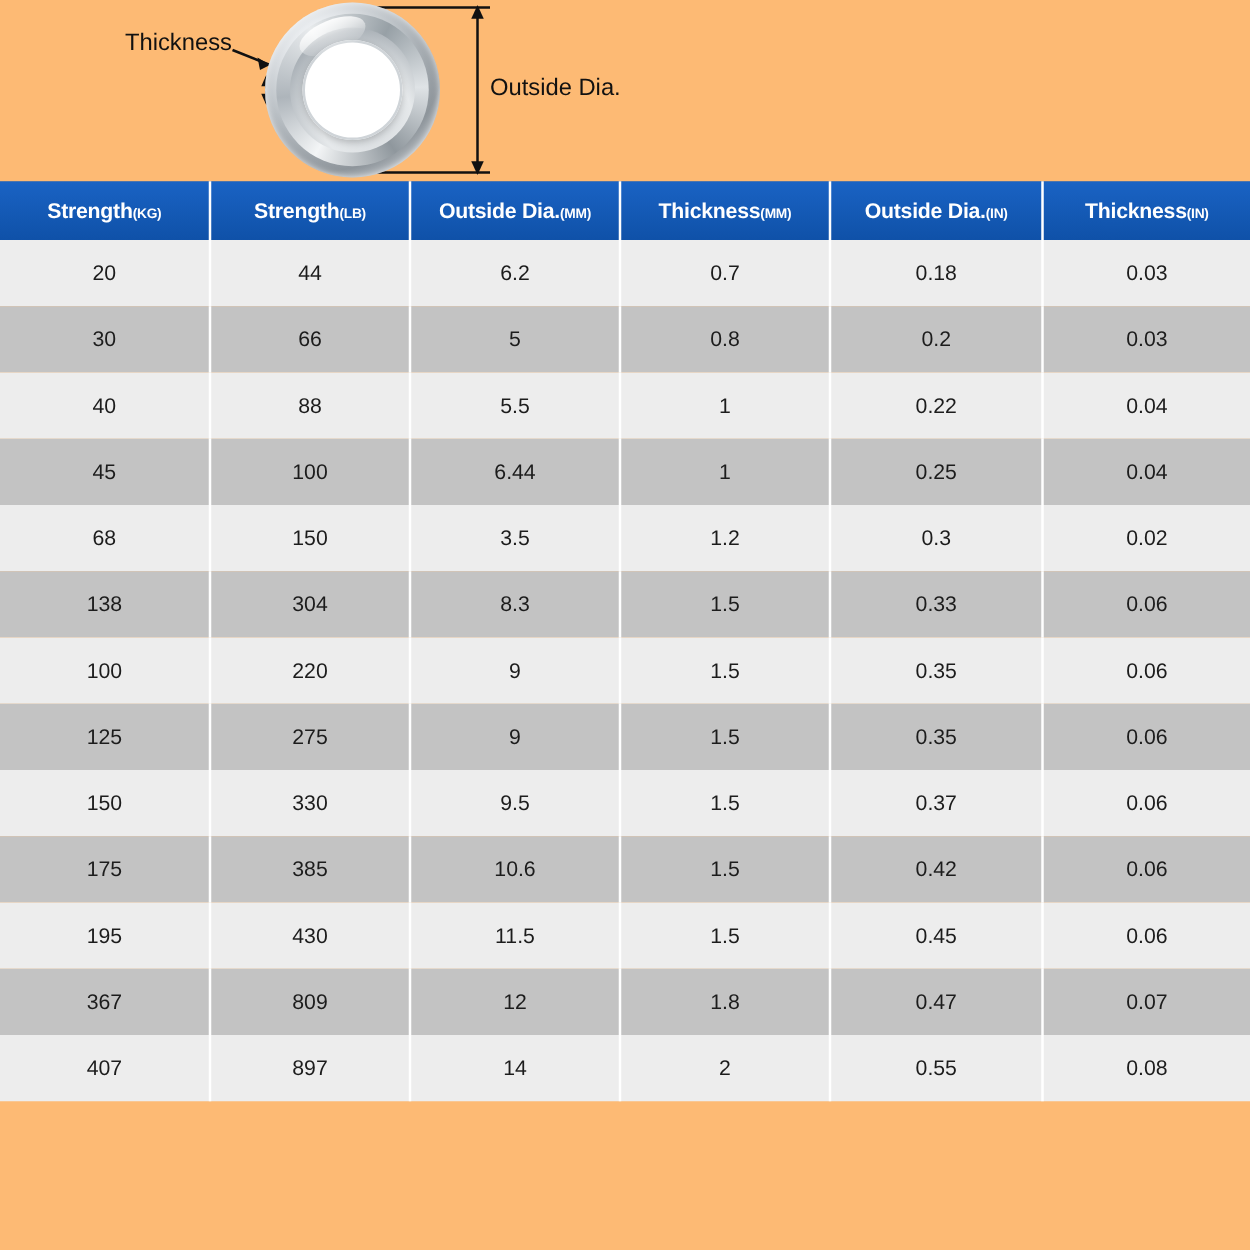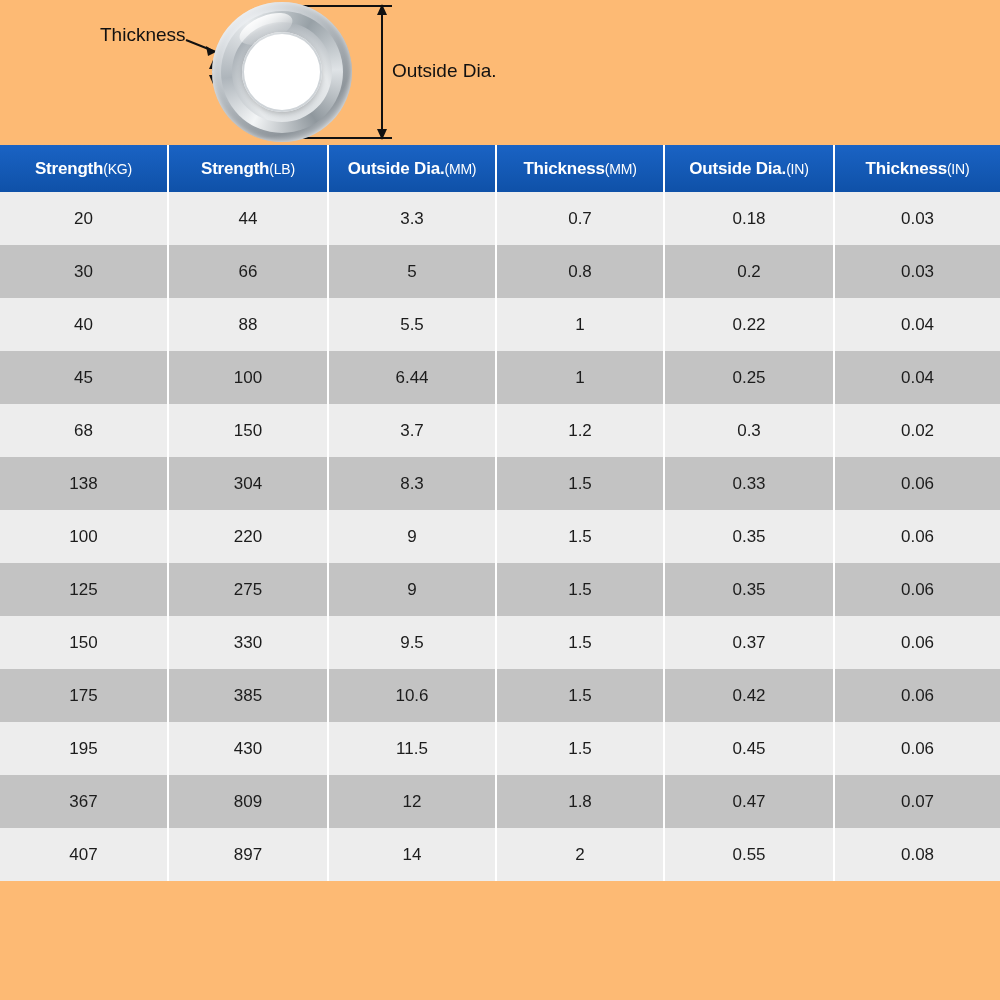--- a/index.html
+++ b/index.html
@@ -104,21 +104,21 @@
     color: #ffffff;
     font-size: 17px;
     font-weight: bold;
     height: 47px;
     text-align: center;
     border-right: 2px solid #ffffff;
     white-space: nowrap;
     letter-spacing: -0.2px;
   }
   thead th:last-child { border-right: none; }
-  thead th .unit { font-size: 14px; font-weight: normal; }
+  thead th .unit { font-size: 11px; font-weight: bold; }
 
   tbody td {
     height: 53px;
     text-align: center;
     font-size: 17px;
     color: #1c1c1c;
     border-right: 2px solid #ffffff;
   }
   tbody td:last-child { border-right: none; }
   tbody tr:nth-child(odd)  td { background: #ededed; }
@@ -183,21 +183,21 @@
         <th><span>Outside Dia.</span><span class="unit">(MM)</span></th>
         <th><span>Thickness</span><span class="unit">(MM)</span></th>
         <th><span>Outside Dia.</span><span class="unit">(IN)</span></th>
         <th><span>Thickness</span><span class="unit">(IN)</span></th>
       </tr>
     </thead>
     <tbody id="table-body">
         <tr>
           <td>20</td>
           <td>44</td>
-          <td>3.3</td>
+          <td>6.2</td>
           <td>0.7</td>
           <td>0.18</td>
           <td>0.03</td>
         </tr>
         <tr>
           <td>30</td>
           <td>66</td>
           <td>5</td>
           <td>0.8</td>
           <td>0.2</td>
@@ -215,21 +215,21 @@
           <td>45</td>
           <td>100</td>
           <td>6.44</td>
           <td>1</td>
           <td>0.25</td>
           <td>0.04</td>
         </tr>
         <tr>
           <td>68</td>
           <td>150</td>
-          <td>3.7</td>
+          <td>3.5</td>
           <td>1.2</td>
           <td>0.3</td>
           <td>0.02</td>
         </tr>
         <tr>
           <td>138</td>
           <td>304</td>
           <td>8.3</td>
           <td>1.5</td>
           <td>0.33</td>

